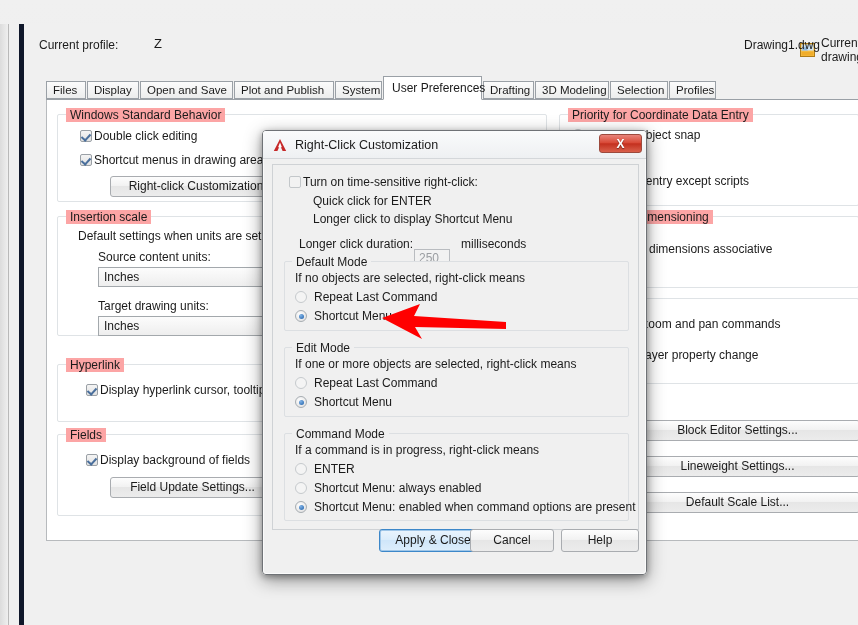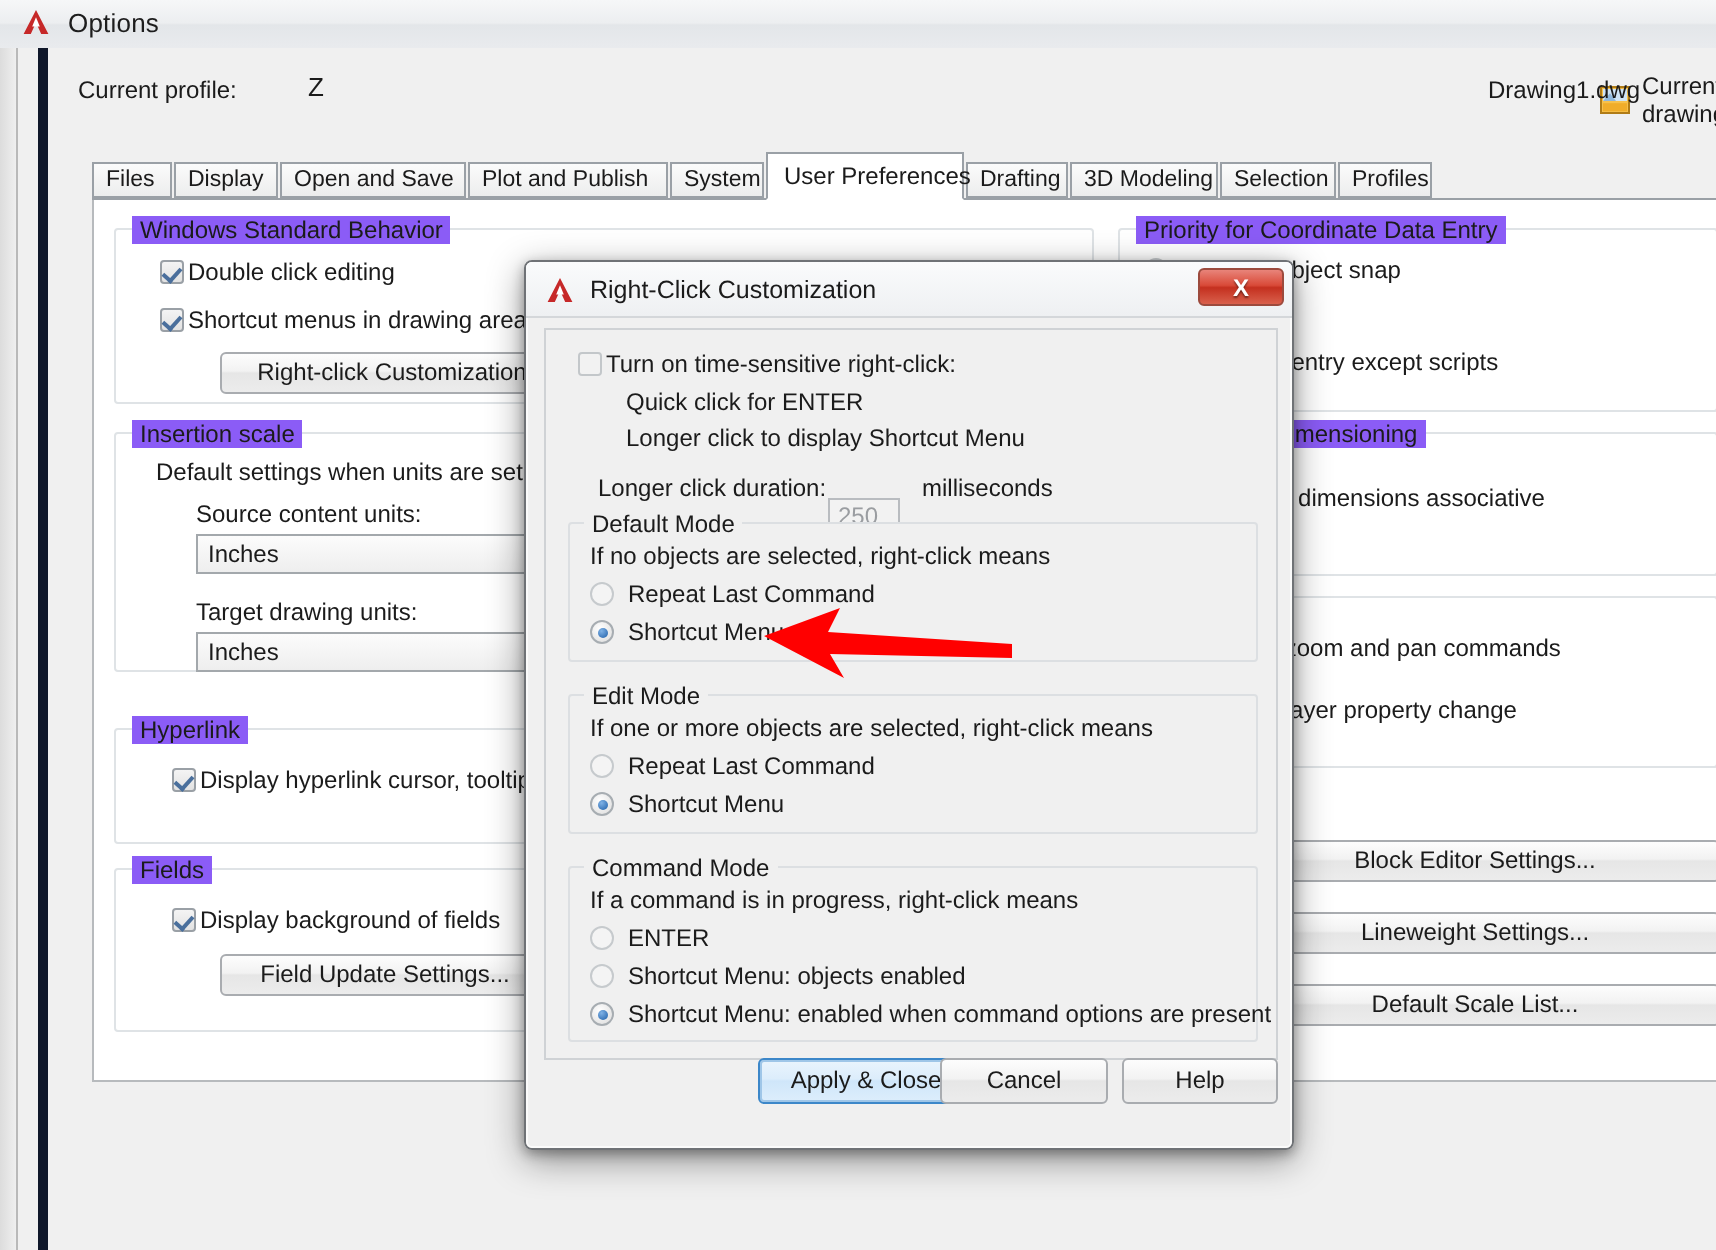--- a/index.html
+++ b/index.html
@@ -45,21 +45,21 @@
     font-size:11.5px;line-height:16px;padding:0 6px;color:#1b1b1b;white-space:nowrap;}
   .tab.active{top:-5px;height:24px;line-height:22px;background:#ffffff;
     border-bottom:1px solid #ffffff;z-index:5;font-size:12px;padding:0 8px;}
 
   
   .page{position:absolute;left:22px;top:76px;width:820px;height:440px;
     background:#ffffff;border:1px solid #b7babd;border-top:none;}
 
   
   .grp{position:absolute;border:1px solid #dfe3e6;border-radius:2px;box-sizing:border-box;}
-  .grp-title{position:absolute;top:-7px;left:8px;background:#8b5cf6;padding:0 4px;
+  .grp-title{position:absolute;top:-7px;left:8px;background:#fca5a5;padding:0 4px;
     font-size:12px;color:#1b1b1b;white-space:nowrap;}
 
   .chk{position:absolute;display:flex;align-items:flex-start;gap:2px;font-size:12px;white-space:nowrap;}
   .box{width:12px;height:12px;box-sizing:border-box;flex:0 0 auto;margin-top:1px;
     background:linear-gradient(to bottom,#f4f4f4,#e2e2e2);border:1px solid #9aa0a6;border-radius:2px;position:relative;}
   .box.checked::after{content:"";position:absolute;left:2px;top:1px;width:4px;height:7px;
     border:solid #4a6f9c;border-width:0 2px 2px 0;transform:rotate(42deg);}
   .box.dim{background:#f2f2f2;border-color:#c3c7ca;}
 
   .rad{position:absolute;display:flex;align-items:center;gap:7px;font-size:12px;white-space:nowrap;}
@@ -105,31 +105,20 @@
   
   .arrow{position:absolute;left:378px;top:296px;width:130px;height:44px;pointer-events:none;}
 </style>
 </head>
 <body>
 
 <div class="screen">
 
   <div class="win-edge"></div>
 
-  <div class="win-titlebar">
-    <div class="win-title-row">
-      <span class="acad-logo">
-        <svg width="16" height="16" viewBox="0 0 16 16">
-          <polygon points="8,2 14.2,14 10.6,14 8,8.2 5.4,14 1.8,14" fill="#c62828"></polygon>
-          <polygon points="8,5.6 9.9,10.2 6.1,10.2" fill="#ffffff"></polygon>
-        </svg>
-      </span>
-      <span class="win-title-text">Options</span>
-    </div>
-  </div>
 
   <div class="win-body">
     <div class="scroll-strip"></div>
     <div class="client">
 
       <div class="profile-row">
         <span class="profile-label">Current profile:</span>
         <span class="profile-value">Z</span>
         <span class="curdraw-wrap">
           <span class="curdraw-icon">
@@ -281,21 +270,21 @@
 
       <div class="mgrp" style="left:11px;top:268px;width:345px;height:88px;">
         <span class="mgrp-title">Command Mode</span>
         <span class="lbl" style="left:10px;top:9px;">If a command is in progress, right-click means</span>
         <div class="rad" style="left:10px;top:28px;">
           <span class="dot dim"></span>
           <span>ENTER</span>
         </div>
         <div class="rad" style="left:10px;top:47px;">
           <span class="dot dim"></span>
-          <span>Shortcut Menu: objects enabled</span>
+          <span>Shortcut Menu: always enabled</span>
         </div>
         <div class="rad" style="left:10px;top:66px;">
           <span class="dot on"></span>
           <span>Shortcut Menu: enabled when command options are present</span>
         </div>
       </div>
 
     </div>
 
     <div class="btn focus" style="left:116px;top:398px;width:108px;height:23px;line-height:21px;">Apply &amp; Close</div>

